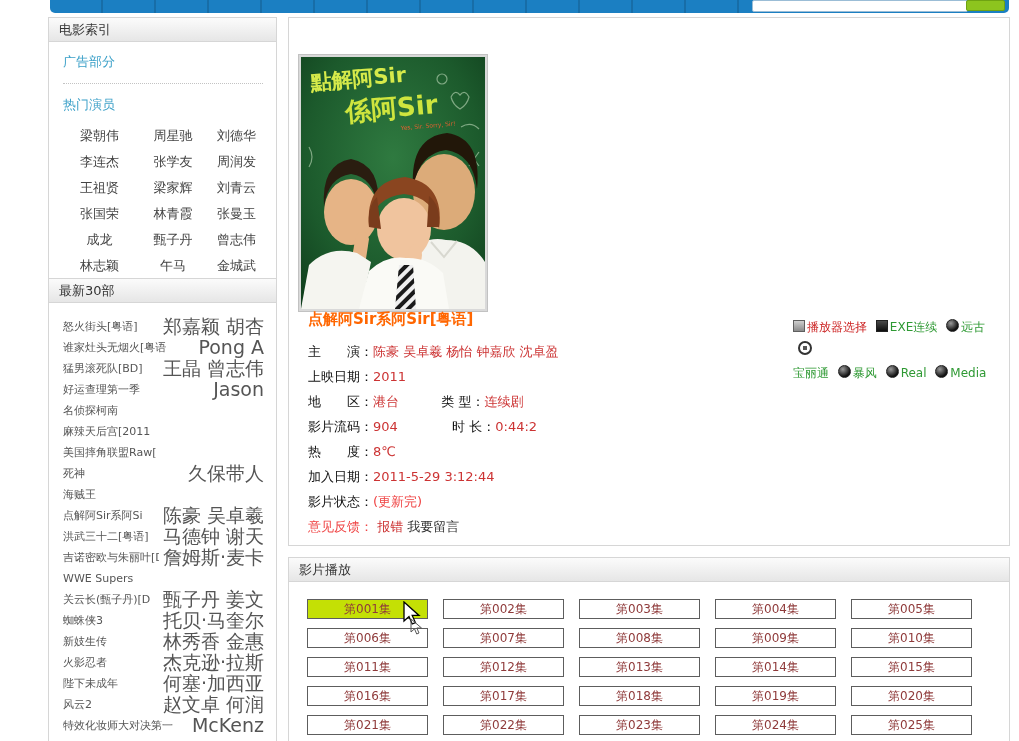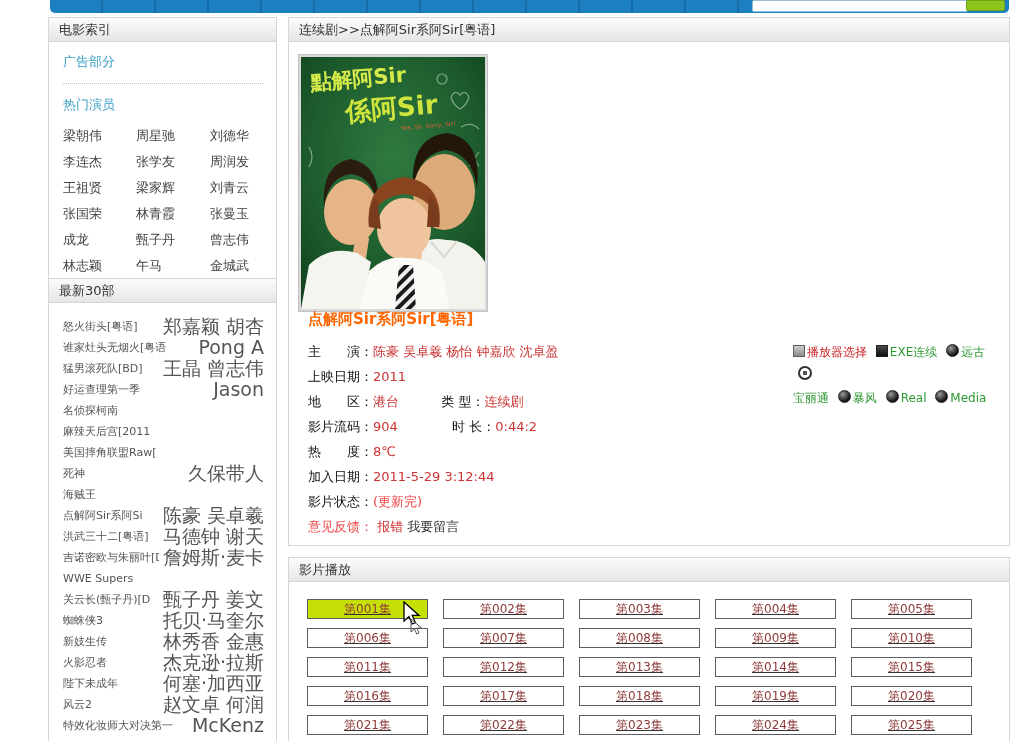--- a/index.html
+++ b/index.html
@@ -32,21 +32,21 @@
   .panel-header{
     height:23px;line-height:23px;background:linear-gradient(#fbfbfb,#e6e6e6);
     border-bottom:1px solid #d6d6d6;padding-left:10px;font-size:13px;color:#333;
   }
   
   #sb1{left:48px;top:17px;width:227px;}
   #sb1 .body{padding:11px 13px 4px 14px;}
   .teal-link{color:#3ba0c8;font-size:13px;cursor:pointer;display:inline-block;}
   .dotted{border:none;border-top:1px dotted #c3c3c3;margin:12px 0;}
   #actor-grid{display:grid;grid-template-columns:73px 74px auto;row-gap:8px;margin:13px 0 4px 0;}
-  .actor{color:#444;font-size:13px;cursor:pointer;white-space:nowrap;}
+  .actor{color:#444;font-size:13px;cursor:pointer;white-space:nowrap;text-align:center;}
   #sb2{left:48px;top:278px;width:227px;height:478px;overflow:hidden;}
   #latest-list{padding:13px 12px 0 14px;}
   .lrow{display:flex;justify-content:space-between;height:21px;line-height:21px;overflow:hidden;}
   .lt{color:#555;font-size:11px;white-space:nowrap;overflow:hidden;cursor:pointer;}
   .la{color:#555;font-size:19px;white-space:nowrap;margin-left:4px;}
   
   #mp1{left:288px;top:17px;width:720px;height:527px;}
   .poster{
     position:absolute;left:10px;top:37px;width:184px;height:252px;
     border:2px solid #d9d9d9;outline:1px solid #c2c2c2;background:#14401f;
@@ -54,32 +54,32 @@
   #info{position:absolute;left:19px;top:292px;width:470px;}
   .movie-title{color:#ff6600;font-size:15px;font-weight:bold;margin:0 0 10px 0;}
   .info-row{line-height:25px;font-size:13px;color:#111;white-space:nowrap;}
   .red{color:#cc3333;}
   .red a,.red{cursor:default;}
   .links{cursor:pointer;}
   .italic{}
   .green{color:#ef4444;}
   .gap{display:inline-block;width:34px;}
   
-  #players{position:absolute;left:504px;top:298px;width:206px;font-size:12px;line-height:23px;color:#2e9933;margin-top:25px;}
+  #players{position:absolute;left:504px;top:298px;width:206px;font-size:12px;line-height:23px;color:#2e9933;}
   #players .sel{color:#cc2222;}
   .ic{display:inline-block;vertical-align:-1px;margin-right:2px;}
   .sq-light{width:10px;height:10px;background:linear-gradient(#cfcfcf,#8b8b8b);border:1px solid #5f5f5f;}
   .sq-dark{width:10px;height:10px;background:linear-gradient(#4a4a4a,#0e0e0e);border:1px solid #222;}
   .circ{width:11px;height:11px;border-radius:50%;background:radial-gradient(circle at 35% 30%,#9a9a9a,#111 70%);border:1px solid #222;}
   .radio{width:10px;height:10px;border-radius:50%;background:radial-gradient(circle,#555 0 30%,#fff 34%);border:2px solid #333;}
   
   #mp2{left:288px;top:557px;width:720px;height:320px;}
   #episode-grid{
     position:absolute;left:18px;top:41px;
-    display:grid;grid-template-columns:repeat(5,121px);gap:9px 15px;text-decoration:underline;
+    display:grid;grid-template-columns:repeat(5,121px);gap:9px 15px;
   }
   .ep{
     width:121px;height:20px;line-height:19px;text-align:center;box-sizing:border-box;
     background:#fff;border:1px solid #5d5d5d;color:#8f3a3a;font-size:12px;cursor:pointer;
   }
   .ep.active{background:#c4e005;}
   
   #cursor{position:absolute;left:402px;top:601px;pointer-events:none;}
 </style>
 </head>
@@ -201,23 +201,20 @@
         <span class="la">赵文卓 何润</span>
       </div>
       <div class="lrow">
         <span class="lt">特效化妆师大对决第一</span>
         <span class="la">McKenz</span>
       </div>
     </div>
 </div>
 
 <div class="panel" id="mp1">
-  <div class="panel-header">
-    <span>连续剧</span><span>&gt;&gt;</span><span>点解阿Sir系阿Sir[粤语]</span>
-  </div>
 
   <div class="poster">
     <svg width="184" height="252" viewBox="0 0 184 252" xmlns="http://www.w3.org/2000/svg">
       <defs>
         <radialGradient id="board" cx="50%" cy="40%" r="80%">
           <stop offset="0%" stop-color="#2f7a40"></stop>
             <stop offset="60%" stop-color="#1c5a2c"></stop>
             <stop offset="100%" stop-color="#0e3a1a"></stop>
         </radialGradient>
         <pattern id="tie" width="8" height="8" patternTransform="rotate(45)" patternUnits="userSpaceOnUse">

